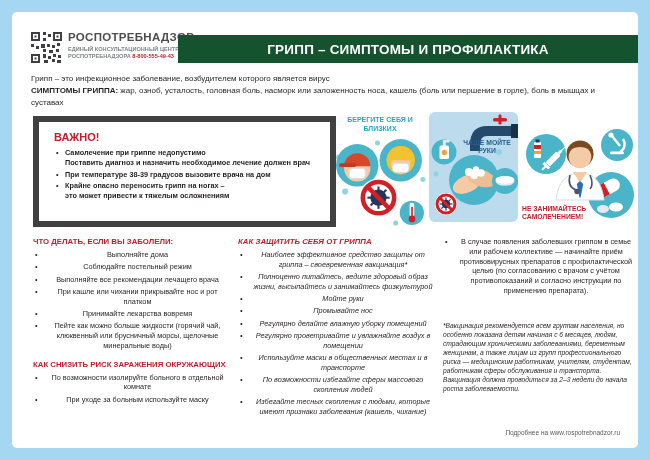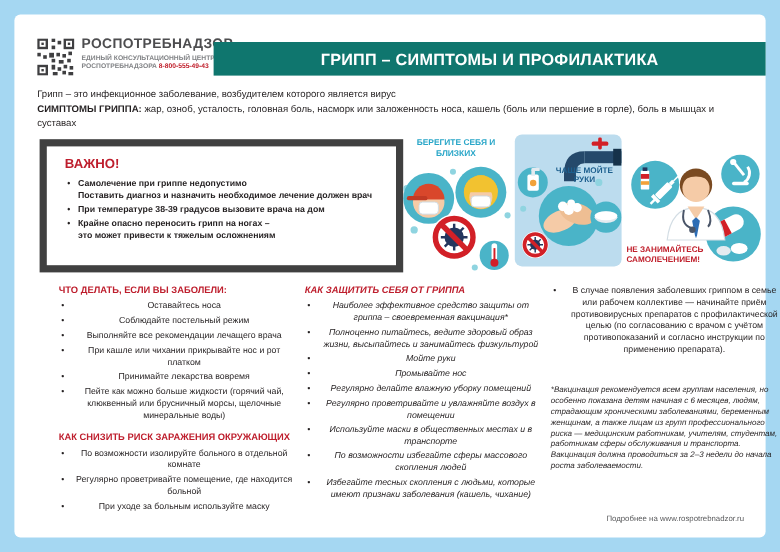--- a/index.html
+++ b/index.html
@@ -5,21 +5,21 @@
   html,body{margin:0;padding:0;background:#e8eef2;}
   .poster{position:relative;width:650px;height:460px;background:#a5d7f2;font-family:"Liberation Sans",sans-serif;overflow:hidden;}
   .page{position:absolute;left:12px;top:12px;width:626px;height:436px;background:#ffffff;border-radius:5px;}
 
   
   .qr{position:absolute;left:19px;top:20px;width:31px;height:31px;}
   .org{position:absolute;left:56px;top:19px;width:120px;}
   .org-name{font-size:11.5px;font-weight:bold;color:#4d4d4f;letter-spacing:0.3px;}
   .org-sub{font-size:5.6px;color:#808285;line-height:7px;margin-top:3px;font-weight:bold;}
   .org-phone{color:#c0202c;}
-  .banner{position:absolute;left:166px;top:23px;width:460px;height:28px;background:#0f766e;display:flex;align-items:center;justify-content:center;}
+  .banner{position:absolute;left:166px;top:23px;width:460px;height:28px;background:#14532d;display:flex;align-items:center;justify-content:center;}
   .banner span{color:#ffffff;font-size:13.5px;font-weight:bold;letter-spacing:0.2px;}
 
   
   .intro{position:absolute;left:19px;top:61px;width:596px;font-size:8px;line-height:12px;color:#231f20;}
   .intro b{font-weight:bold;}
 
   
   .important{position:absolute;left:21px;top:104px;width:291px;height:99px;border:6px solid #404040;background:#fff;}
   .important h2{margin:9px 0 5px 15px;font-size:11px;color:#be1e2d;font-weight:bold;}
   .important ul{margin:0 8px 0 15px;padding:0;list-style:none;font-weight:bold;}
@@ -30,21 +30,21 @@
   .panel{position:absolute;}
   .panel1{left:321px;top:100px;width:94px;height:122px;}
   .panel1 .cap{color:#29a6c8;font-size:7px;font-weight:bold;text-align:center;line-height:8.5px;margin:4px 0 2px 0;}
   .panel2{left:417px;top:100px;width:89px;height:110px;background:#bcdcee;border-radius:6px;}
   .panel2 .cap{position:absolute;left:31px;top:27px;width:54px;color:#1d5f8e;font-size:6.8px;font-weight:bold;text-align:center;line-height:8px;}
   .panel3{left:508px;top:106px;width:122px;height:122px;}
   .panel3 .cap{position:absolute;left:2px;top:87px;width:86px;color:#c0202c;font-size:6.8px;font-weight:bold;text-align:left;line-height:8px;}
   .panel svg{display:block;}
 
   
-  .col{position:absolute;top:225px;color:#231f20;margin-left:16px;}
+  .col{position:absolute;top:225px;color:#231f20;}
   .col1{left:21px;width:197px;}
   .col2{left:226px;width:198px;font-style:italic;}
   .col3{left:431px;width:194px;}
   .col h3{margin:0 0 4px 0;font-size:7.8px;color:#be1e2d;font-weight:bold;line-height:9px;}
   .col ul{margin:0;padding:0;list-style:none;text-align:center;}
   .col li{position:relative;padding-left:12px;font-size:7.3px;line-height:9.8px;margin-bottom:2.5px;}
   .col li::before{content:"•";position:absolute;left:2px;top:0;}
   .col .sect2{margin-top:9px;}
   .footnote{margin-top:25px;font-size:6.7px;line-height:9px;font-style:italic;color:#231f20;}
   .footer-link{position:absolute;right:18px;bottom:12px;font-size:6.5px;color:#58595b;}
@@ -232,32 +232,31 @@
         <circle cx="60" cy="39" r="11.3" fill="#f5cba7"></circle>
         <path d="M47 36 q0 -12 13 -12 q13 0 13 12 q-4 -7 -13 -7 q-9 0 -13 7 z" fill="#7a4a21"></path>
       </svg>
       <div class="cap">НЕ ЗАНИМАЙТЕСЬ САМОЛЕЧЕНИЕМ!</div>
     </div>
 
     <div class="col col1">
       <h3>ЧТО ДЕЛАТЬ, ЕСЛИ ВЫ ЗАБОЛЕЛИ:</h3>
       <ul>
 
-      <li>Оставайтесь носа</li>
+      <li>Выполняйте дома</li>
           <li>Соблюдайте постельный режим</li>
           <li>Выполняйте все рекомендации лечащего врача</li>
           <li>При кашле или чихании прикрывайте нос и рот платком</li>
           <li>Принимайте лекарства вовремя</li>
           <li>Пейте как можно больше жидкости (горячий чай, клюквенный или брусничный морсы, щелочные минеральные воды)</li>
         </ul>
       <h3 class="sect2">КАК СНИЗИТЬ РИСК ЗАРАЖЕНИЯ ОКРУЖАЮЩИХ</h3>
       <ul>
 
       <li>По возможности изолируйте больного в отдельной комнате</li>
-          <li>Регулярно проветривайте помещение, где находится больной</li>
           <li>При уходе за больным используйте маску</li>
         </ul>
     </div>
 
     <div class="col col2">
       <h3>КАК ЗАЩИТИТЬ СЕБЯ ОТ ГРИППА</h3>
       <ul>
 
       <li>Наиболее эффективное средство защиты от гриппа – своевременная вакцинация*</li>
           <li>Полноценно питайтесь, ведите здоровый образ жизни, высыпайтесь и занимайтесь физкультурой</li>

